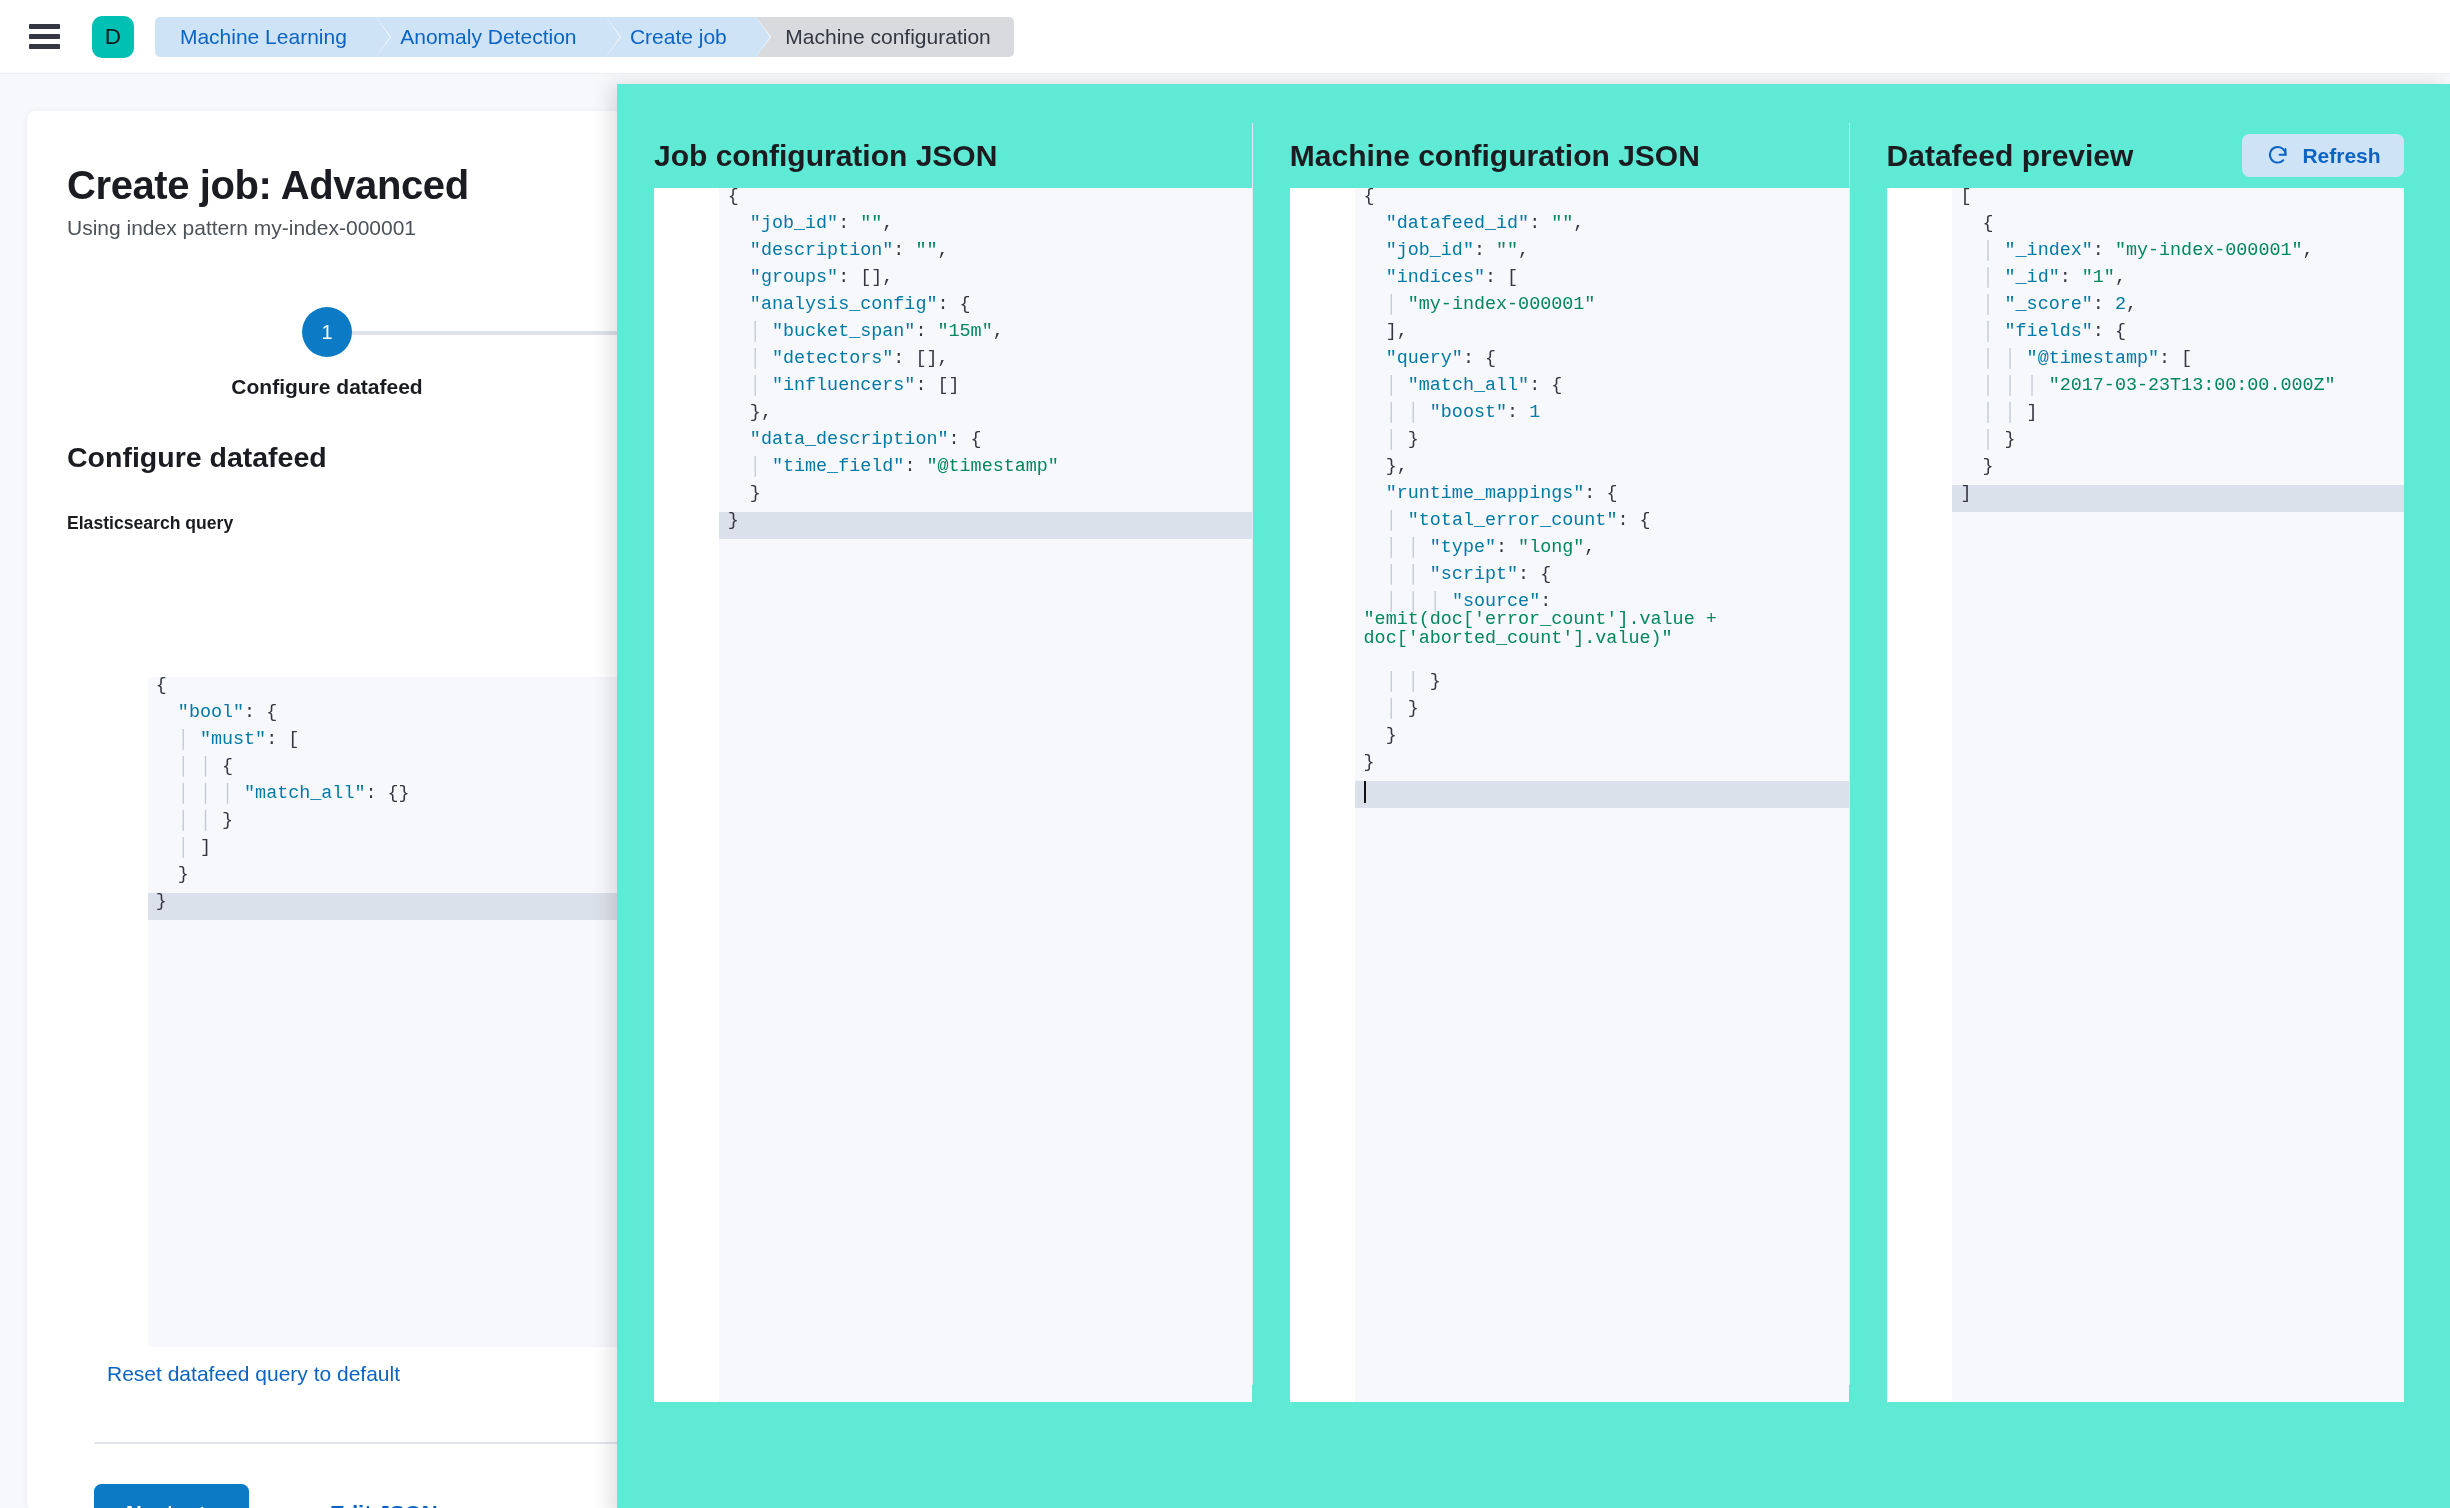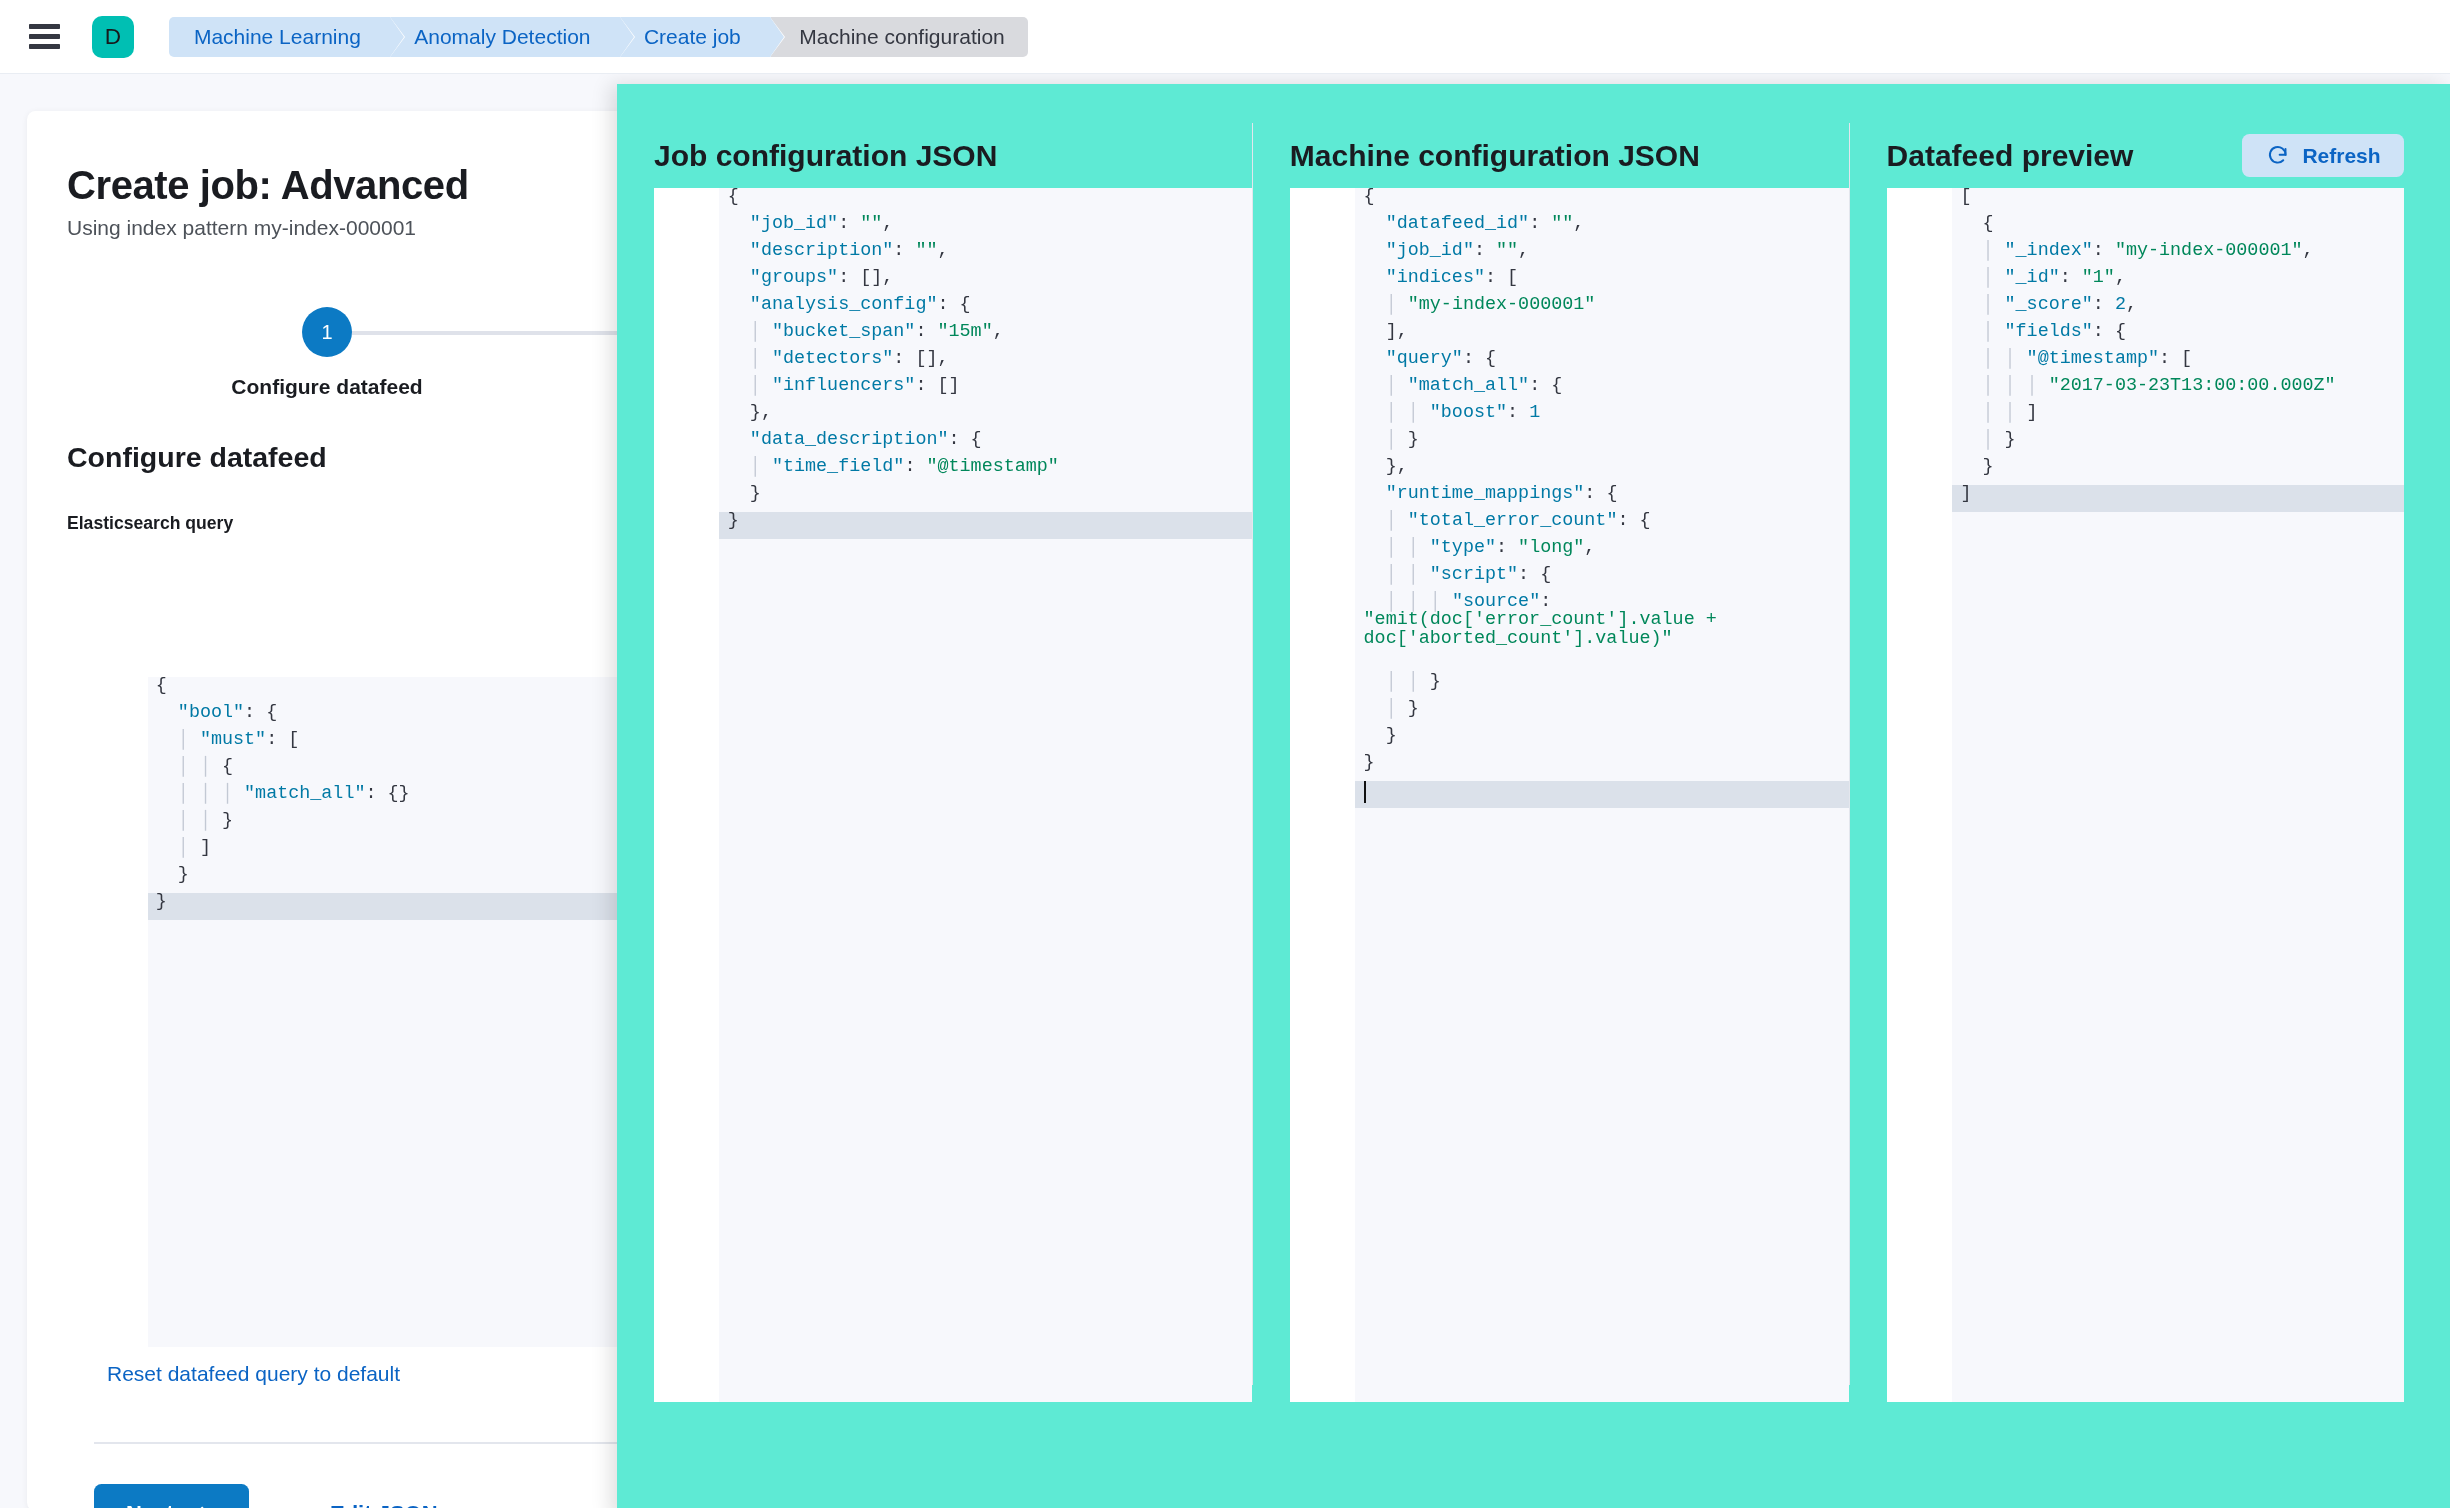--- a/index.html
+++ b/index.html
@@ -23,21 +23,21 @@
   .hamburger span { display:block; width: 31px; height: 4.2px; background: #343741; border-radius: 0.8px; }
 
   .logo-d {
     width: 42px; height: 42px; border-radius: 10px;
     background: #00bfb3; color: #17191c;
     display: flex; align-items: center; justify-content: center;
     font-size: 22.6px; font-weight: 400; margin-left: 23.4px;
     font-family: "Liberation Sans", sans-serif;
   }
 
-  .breadcrumbs { display: flex; align-items: center; margin-left: 35px; height: 40px; }
+  .breadcrumbs { display: flex; align-items: center; margin-left: 21px; height: 40px; }
   .crumb {
     position: relative; height: 40px; display: flex; align-items: center;
     background: #cfe3f7; color: #0b64c4; font-size: 21px;
     padding: 0 30px 0 23.4px; cursor: pointer; white-space: nowrap;
   }
   .crumb:first-child { border-radius: 5px 0 0 5px; padding-left: 25px; }
   .crumb::after {
     content: ""; position: absolute; right: -13.4px; top: 0;
     width: 0; height: 0; z-index: 2;
     border-top: 20px solid transparent; border-bottom: 20px solid transparent;

